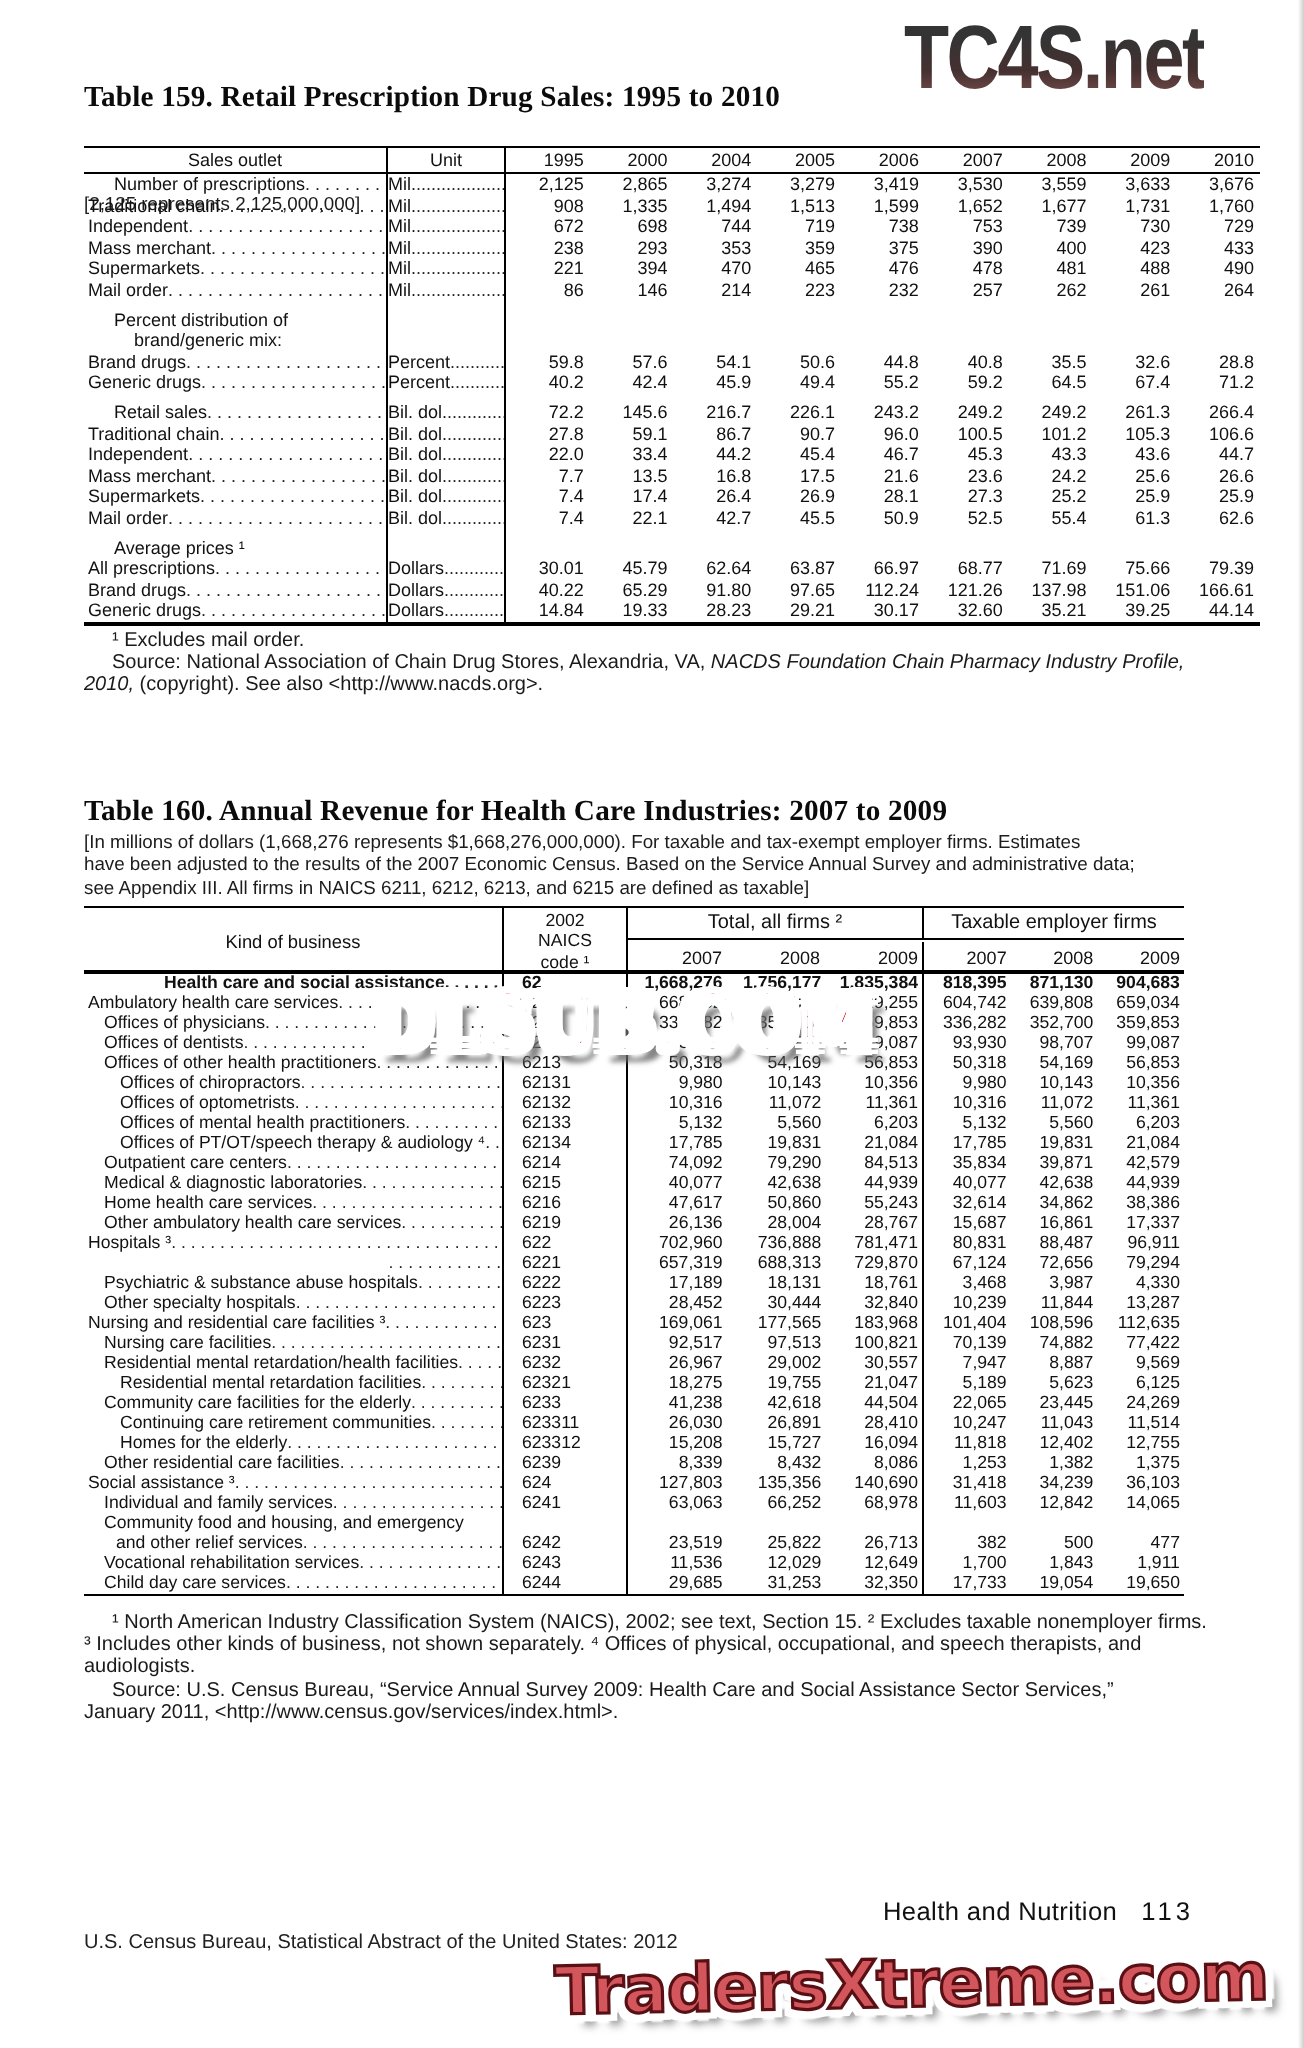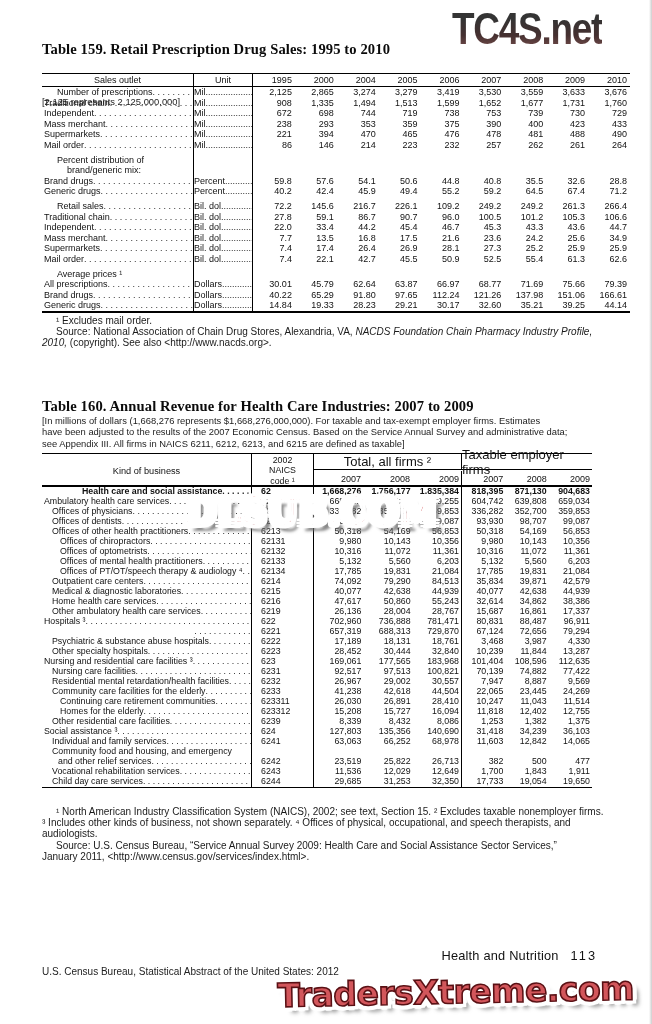--- a/index.html
+++ b/index.html
@@ -51,21 +51,21 @@
   
   .t160 { position:absolute; left:42px; top:453px; width:550px;
     border-top:1.5px solid #000; border-bottom:1.5px solid #000; font-size:8.8px; }
   .t160-head { position:relative; height:33px; border-bottom:2.5px solid #000; }
   .t160-head > div { position:absolute; }
   .h-kind { left:0; top:0; width:210px; height:33px; border-right:1px solid #000;
     display:flex; align-items:center; justify-content:center; font-size:9.2px; }
   .h-naics { left:210px; top:0; width:62px; height:33px; border-right:1px solid #000;
     text-align:center; line-height:10.4px; padding-top:1px; }
   .h-grp { top:0; height:16px; border-bottom:1px solid #000;
-    display:flex; align-items:center; justify-content:center; font-size:13px; }
+    display:flex; align-items:center; justify-content:center; font-size:10px; }
   #grp-tot { left:272px; width:148px; border-right:1px solid #000; }
   #grp-tax { left:420px; width:130px; }
   .h-yrs { top:17px; height:16px; display:flex; align-items:center; }
   #yrs-tot { left:272px; width:148px; border-right:1px solid #000; }
   #yrs-tax { left:420px; width:130px; }
   .h-yr { flex:1; text-align:right; padding-right:2px; font-size:9px; }
   .t160 .t-row { height:10px; line-height:9.9px; }
   .t160 .c-label { width:210px; border-right:1px solid #000; }
   .t160 .c-code  { width:62px; border-right:1px solid #000; padding-left:9px; white-space:nowrap; }
   .t160 .c-tot   { width:49.33px; text-align:right; padding-right:2px; }
@@ -337,21 +337,21 @@
             <span class="dots spaced"></span>
           </div>
           <div class="c-unit cell flexcell">
             <span class="lbl">Bil. dol.</span>
             <span class="dots dense"></span>
           </div>
           <div class="c-val cell">72.2</div>
           <div class="c-val cell">145.6</div>
           <div class="c-val cell">216.7</div>
           <div class="c-val cell">226.1</div>
-          <div class="c-val cell">109.2</div>
+          <div class="c-val cell">243.2</div>
           <div class="c-val cell">249.2</div>
           <div class="c-val cell">249.2</div>
           <div class="c-val cell">261.3</div>
           <div class="c-val cell">266.4</div>
         </div>
         <div class="t-row">
           <div class="c-label cell flexcell">
             <span class="lbl" style="padding-left: 2px;">Traditional chain</span>
             <span class="dots spaced"></span>
           </div>
@@ -398,21 +398,21 @@
             <span class="dots dense"></span>
           </div>
           <div class="c-val cell">7.7</div>
           <div class="c-val cell">13.5</div>
           <div class="c-val cell">16.8</div>
           <div class="c-val cell">17.5</div>
           <div class="c-val cell">21.6</div>
           <div class="c-val cell">23.6</div>
           <div class="c-val cell">24.2</div>
           <div class="c-val cell">25.6</div>
-          <div class="c-val cell">34.9</div>
+          <div class="c-val cell">26.6</div>
         </div>
         <div class="t-row">
           <div class="c-label cell flexcell">
             <span class="lbl" style="padding-left: 2px;">Supermarkets</span>
             <span class="dots spaced"></span>
           </div>
           <div class="c-unit cell flexcell">
             <span class="lbl">Bil. dol.</span>
             <span class="dots dense"></span>
           </div>
@@ -823,20 +823,33 @@
           <div class="c-code cell">6232</div>
           <div class="c-tot cell">26,967</div>
           <div class="c-tot cell">29,002</div>
           <div class="c-tot grp-end cell">30,557</div>
           <div class="c-tax cell">7,947</div>
           <div class="c-tax cell">8,887</div>
           <div class="c-tax cell">9,569</div>
         </div>
         <div class="t-row">
           <div class="c-label cell flexcell">
+            <span class="lbl" style="padding-left: 18px;">Residential mental retardation facilities</span>
+            <span class="dots spaced"></span>
+          </div>
+          <div class="c-code cell">62321</div>
+          <div class="c-tot cell">18,275</div>
+          <div class="c-tot cell">19,755</div>
+          <div class="c-tot grp-end cell">21,047</div>
+          <div class="c-tax cell">5,189</div>
+          <div class="c-tax cell">5,623</div>
+          <div class="c-tax cell">6,125</div>
+        </div>
+        <div class="t-row">
+          <div class="c-label cell flexcell">
             <span class="lbl" style="padding-left: 10px;">Community care facilities for the elderly</span>
             <span class="dots spaced"></span>
           </div>
           <div class="c-code cell">6233</div>
           <div class="c-tot cell">41,238</div>
           <div class="c-tot cell">42,618</div>
           <div class="c-tot grp-end cell">44,504</div>
           <div class="c-tax cell">22,065</div>
           <div class="c-tax cell">23,445</div>
           <div class="c-tax cell">24,269</div>

